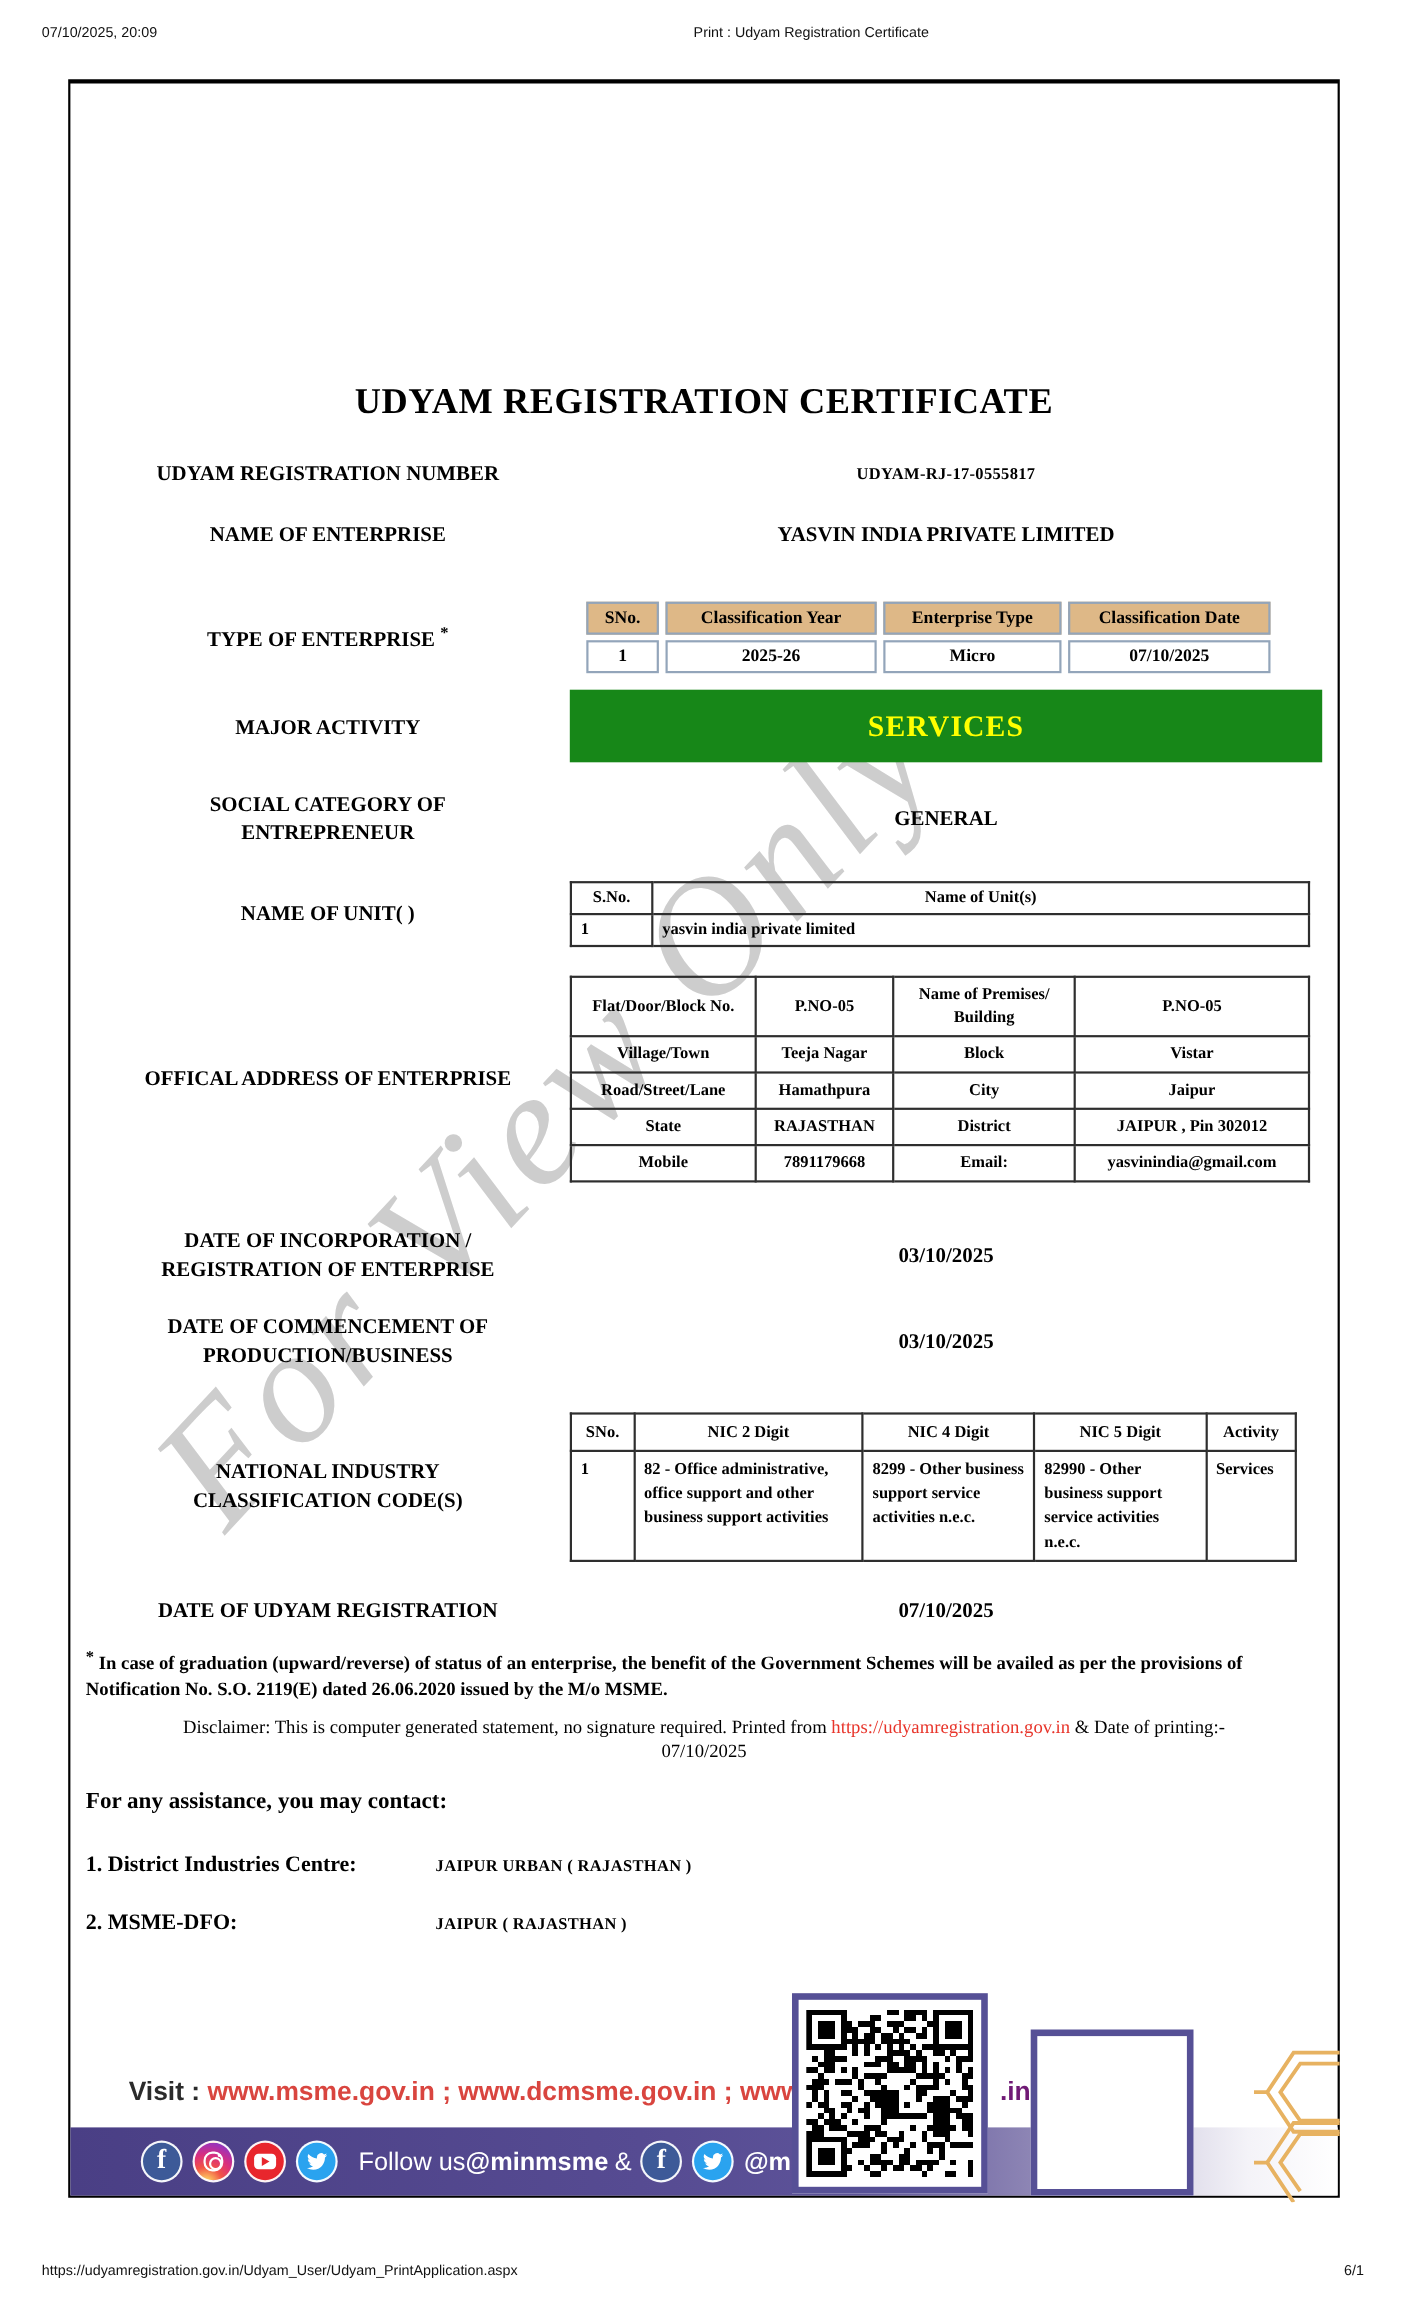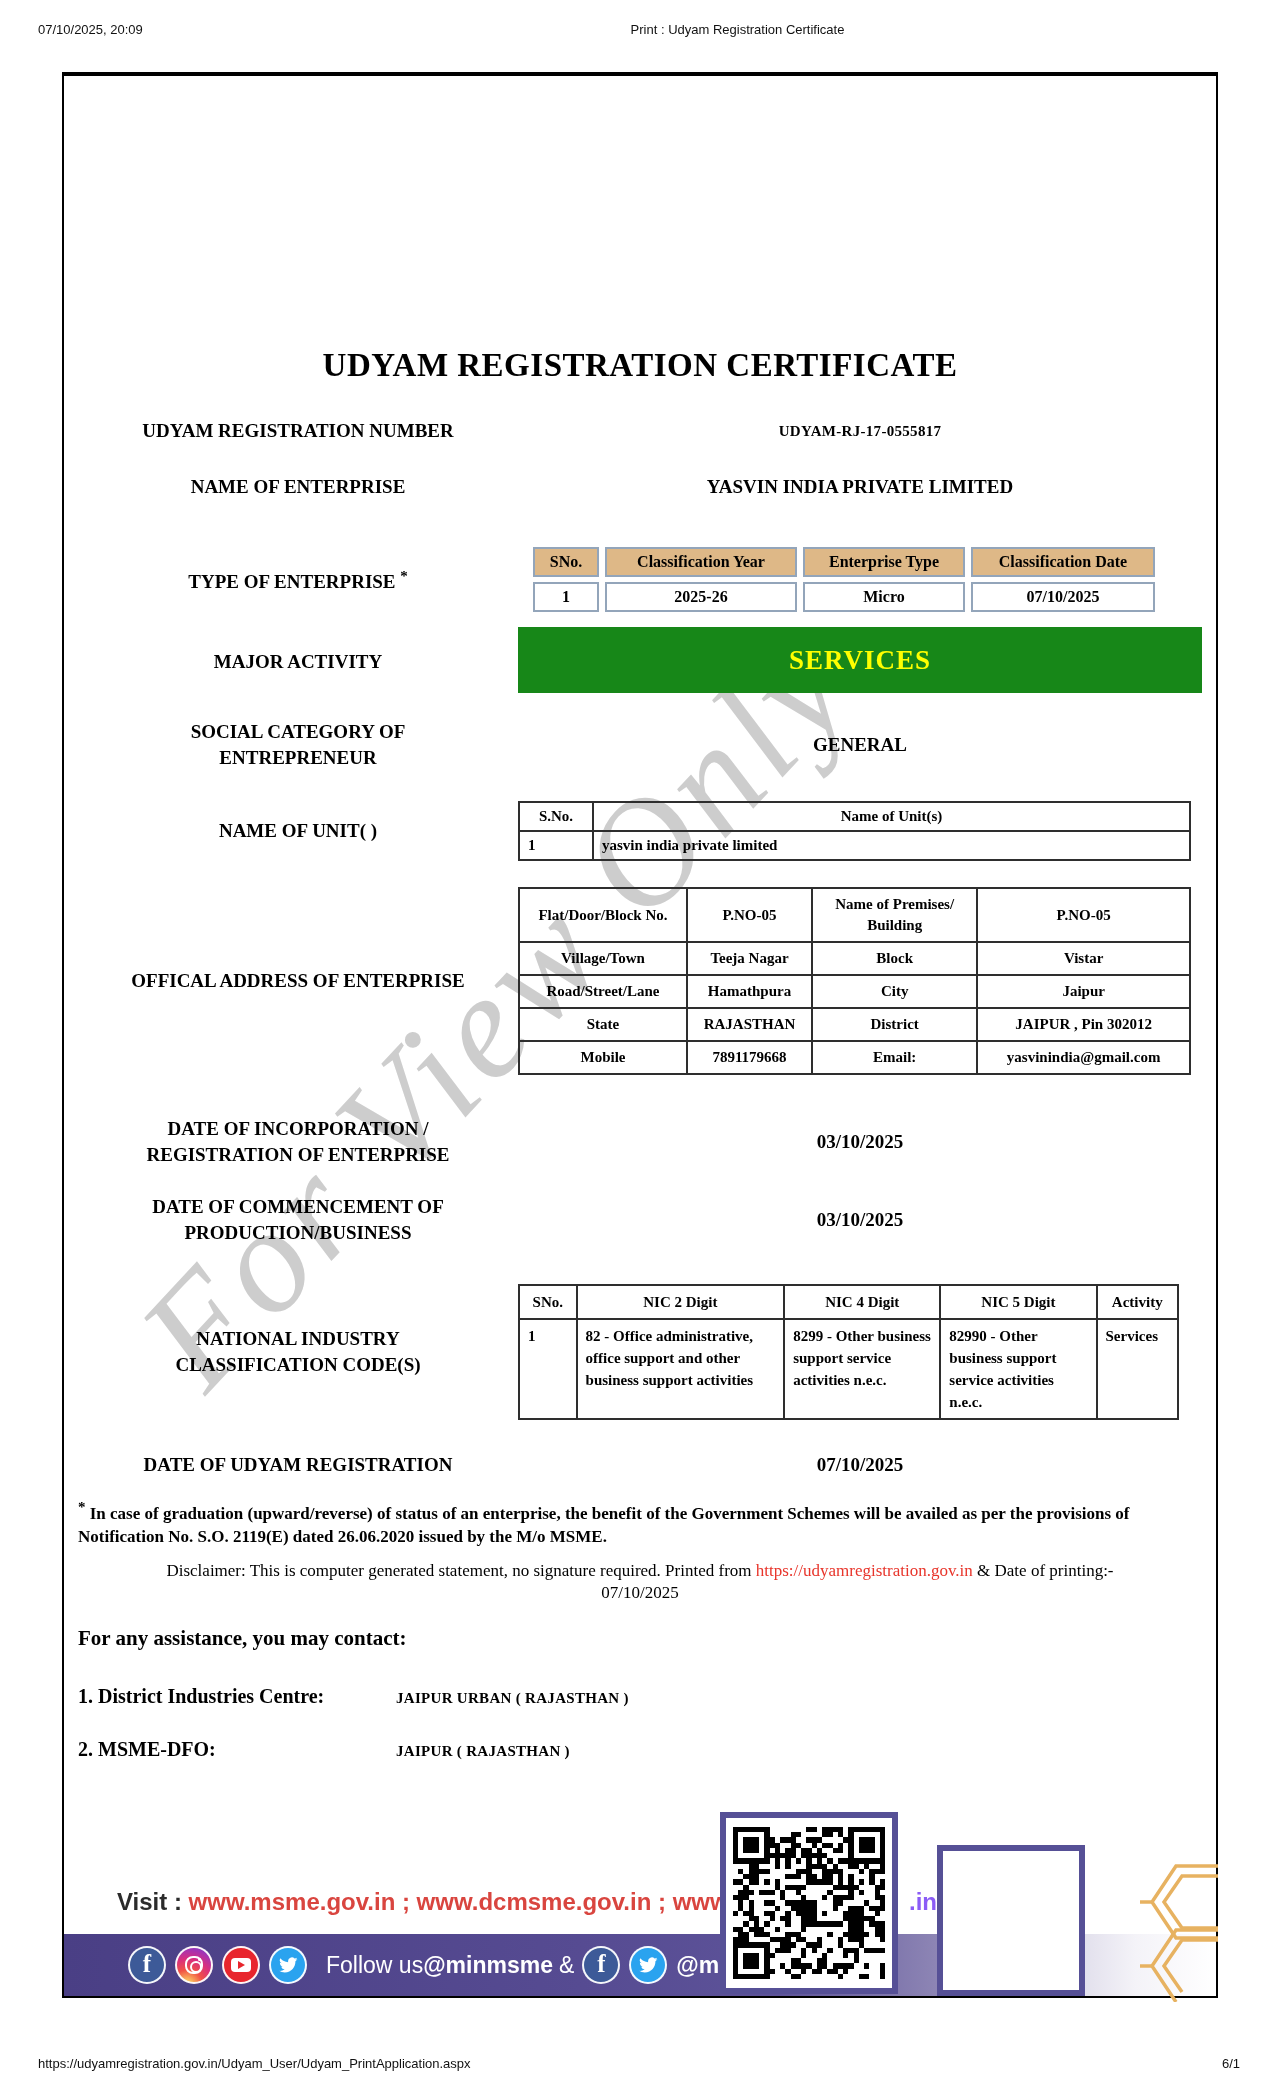--- a/index.html
+++ b/index.html
@@ -69,21 +69,21 @@
   .assist{margin:22px 0 0 14px;font-size:21px;font-weight:bold;}
   .contact-row{display:flex;align-items:baseline;margin:34px 0 0 14px;}
   .contact-row .cl{width:318px;font-size:20px;font-weight:bold;flex:none;}
   .contact-row .cv{font-size:15px;font-weight:bold;letter-spacing:.3px;}
 
   
   .visit{position:absolute;left:53px;top:1812px;font-family:"Liberation Sans",sans-serif;
          font-weight:bold;font-size:24px;color:#2b2b2b;white-space:nowrap;}
   .visit .vlinks{color:#d9453f;}
   .visit-suffix{position:absolute;left:845px;top:1812px;font-family:"Liberation Sans",sans-serif;
-                font-weight:bold;font-size:24px;color:#8b5cf6;}
+                font-weight:bold;font-size:24px;color:#701a75;}
 
   .footer-banner{position:absolute;left:0;right:0;top:1858px;height:62px;
       background:linear-gradient(90deg,#4a3f85 0%,#564b92 45%,#5d5399 62%,#8e86b5 76%,#d8d5e6 86%,#f4f3f8 93%,#ffffff 100%);
       display:flex;align-items:center;padding-left:64px;box-sizing:border-box;
       font-family:"Liberation Sans",sans-serif;color:#fff;font-size:23px;}
   .sicon{width:38px;height:38px;border-radius:50%;border:2px solid rgba(255,255,255,.95);
          box-sizing:border-box;margin-right:9px;position:relative;flex:none;
          display:flex;align-items:center;justify-content:center;}
   .fb{background:#3d5a98;}
   .fb span{font-family:"Liberation Serif",serif;font-weight:bold;font-size:25px;color:#fff;margin-top:-3px;}

